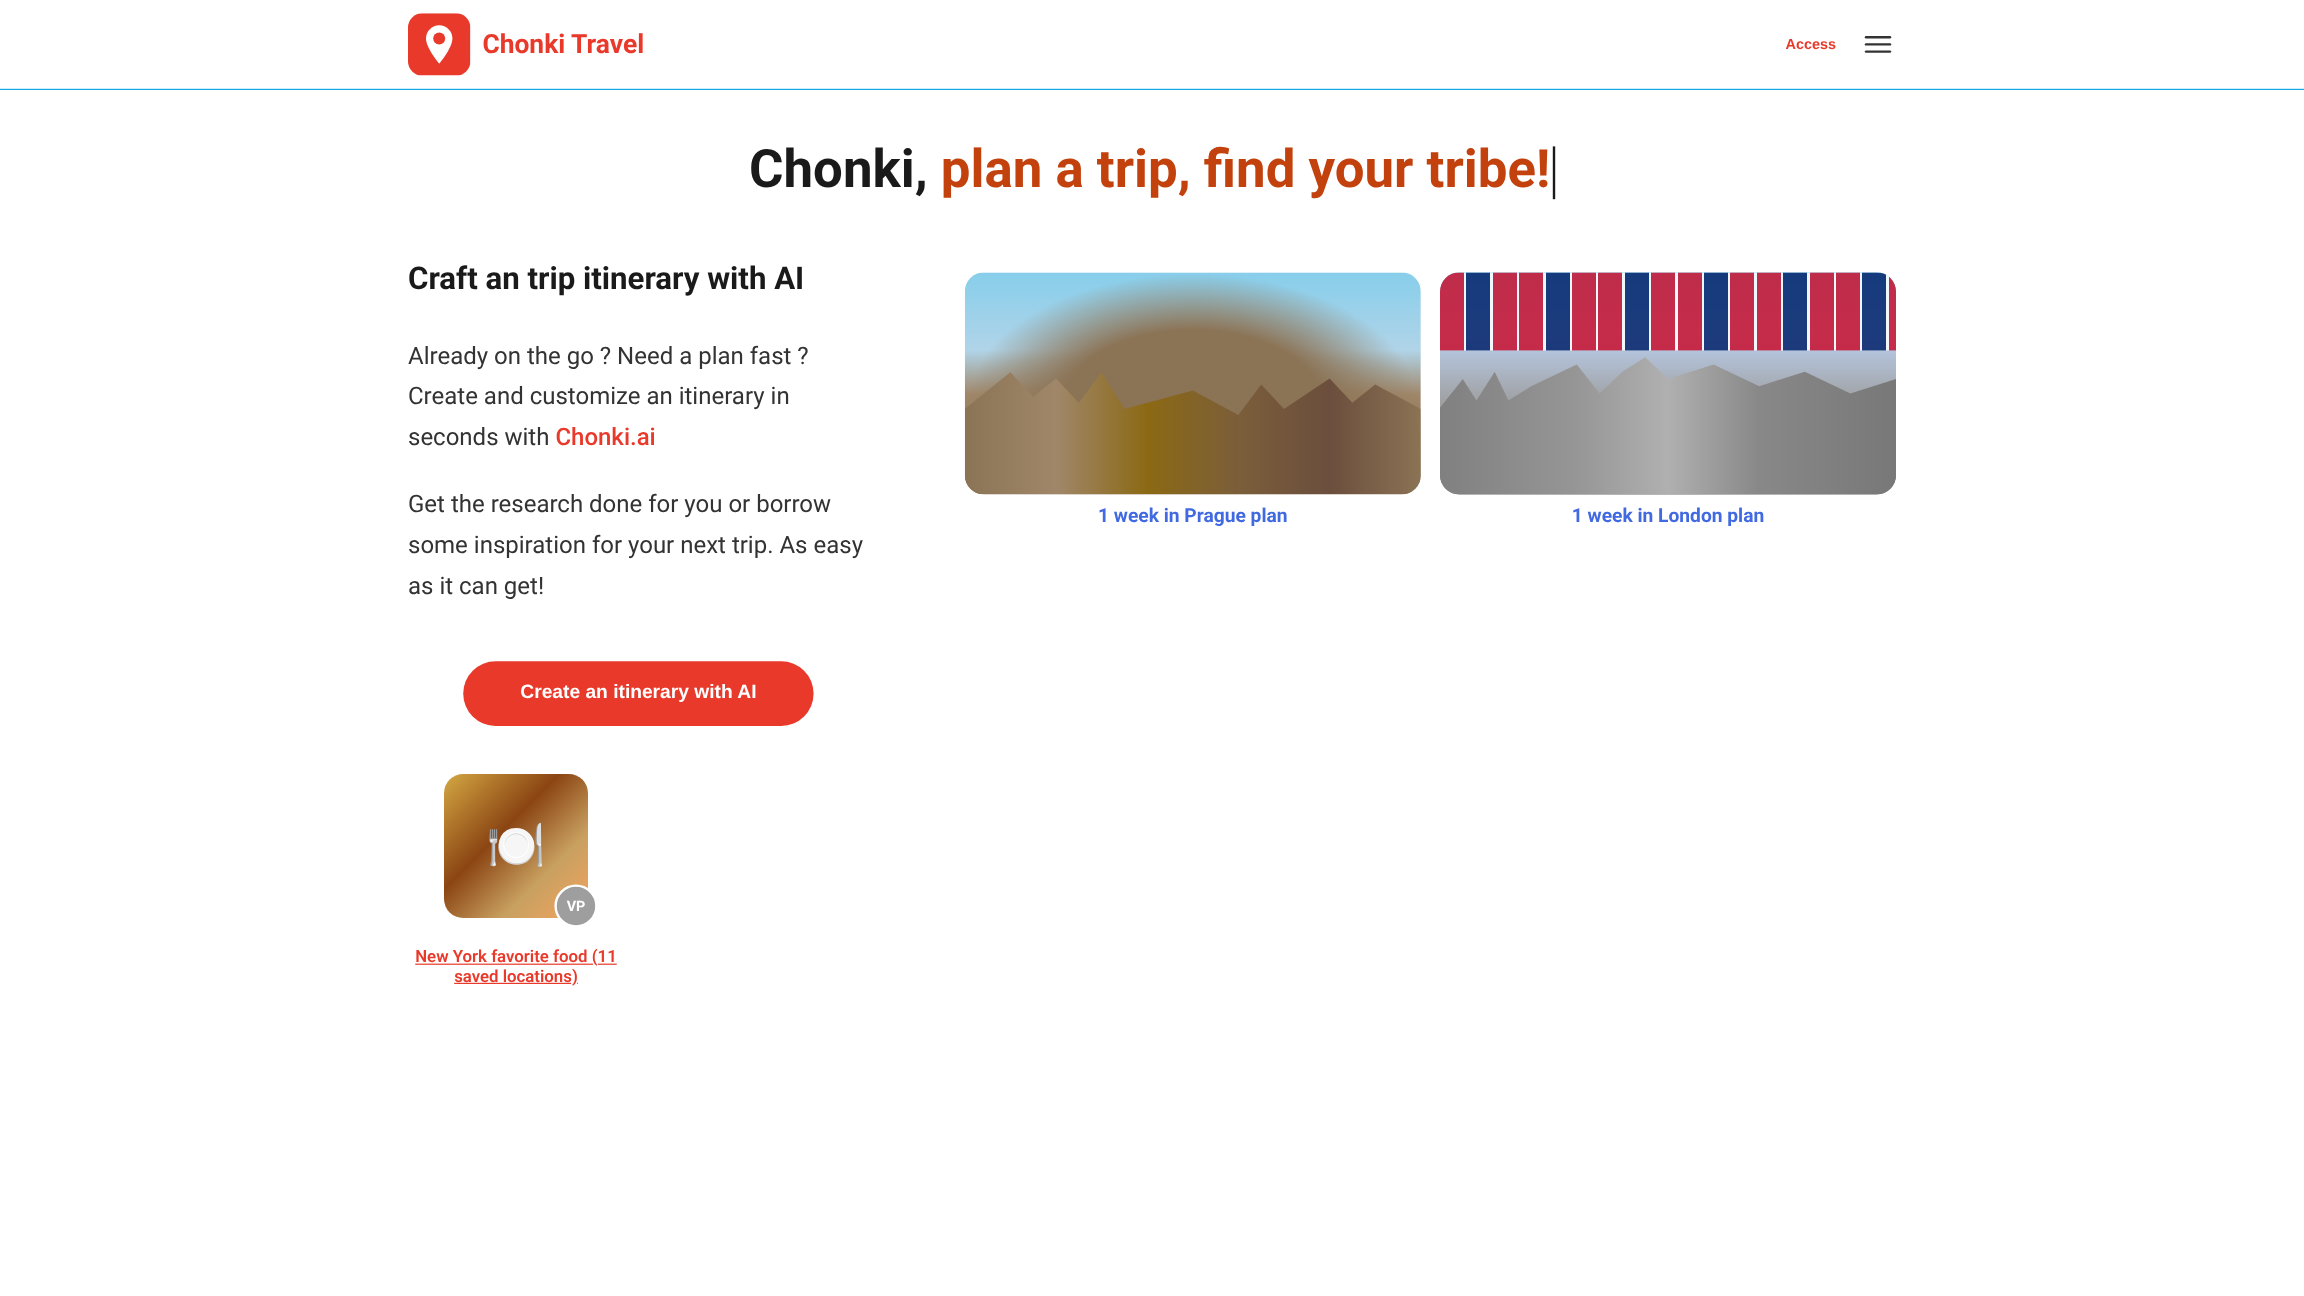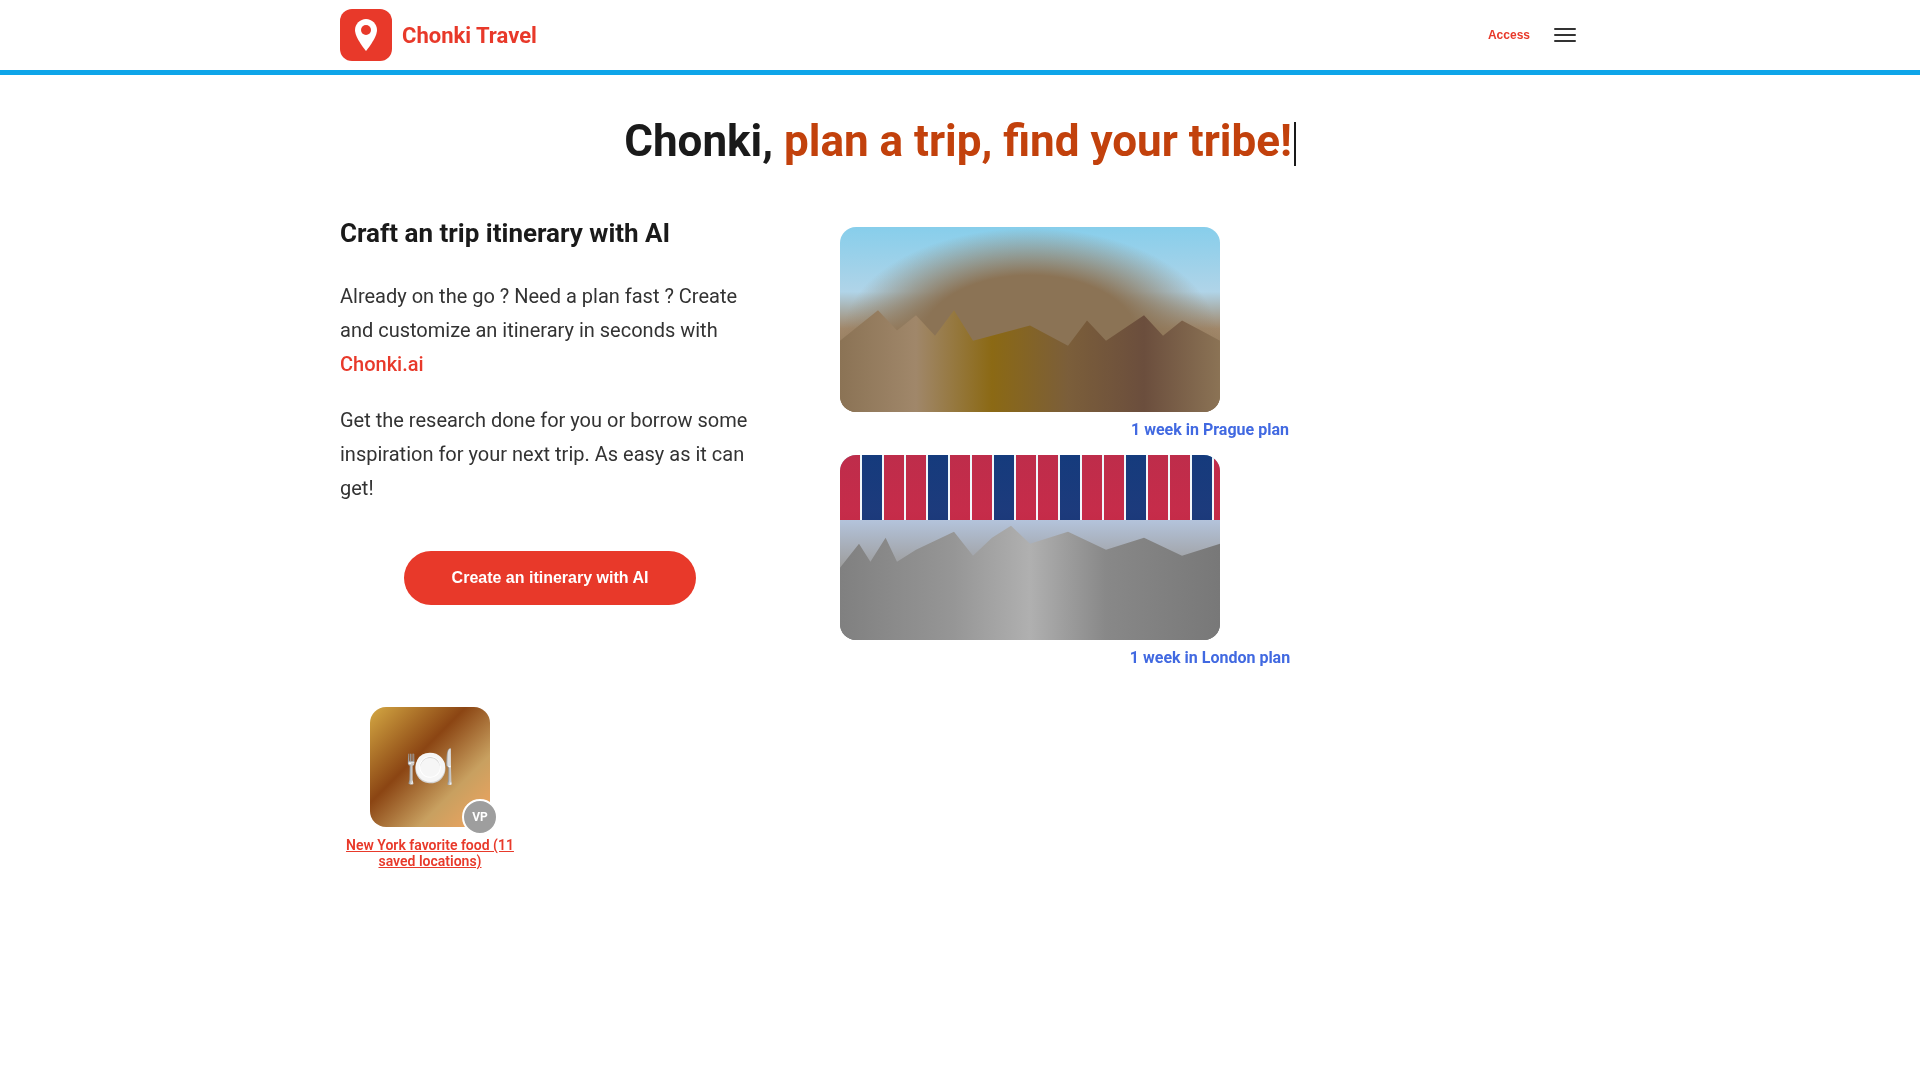--- a/index.html
+++ b/index.html
@@ -5,21 +5,21 @@
     * { margin: 0; padding: 0; box-sizing: border-box; }
     body { font-family: -apple-system, BlinkMacSystemFont, 'Segoe UI', Roboto, sans-serif; background: #fff; color: #1a1a1a; width: 1920px; min-height: 1080px; overflow-x: hidden; }
 
     
     .header {
       display: flex;
       align-items: center;
       padding: 0 340px;
       height: 75px;
       background: #fff;
-      border-bottom: 5px solid #0ea5e9;
+      border-bottom: 1px solid #0ea5e9;
       gap: 20px;
     }
     .logo-area {
       display: flex;
       align-items: center;
       gap: 10px;
       margin-right: 20px;
     }
     .logo-icon {
       width: 52px;
@@ -180,21 +180,21 @@
       border: none;
       cursor: pointer;
       margin-top: 16px;
       text-align: right;
     }
 
     
     .right-panel {
       flex: 1;
       display: flex;
-      flex-direction: column;
+      flex-direction: row;
       gap: 16px;
       padding-top: 10px;
     }
     .place-card {
       display: flex;
       flex-direction: column;
       gap: 8px;
     }
 
     
@@ -257,21 +257,21 @@
 
     
     .bottom-section {
       padding: 40px 340px 0;
     }
     .food-card {
       width: 180px;
       display: flex;
       flex-direction: column;
       align-items: center;
-      gap: 10px;
+      gap: 25px;
     }
     .food-img-wrapper {
       position: relative;
       width: 120px;
       height: 120px;
     }
     .food-img {
       width: 120px;
       height: 120px;
       border-radius: 16px;

